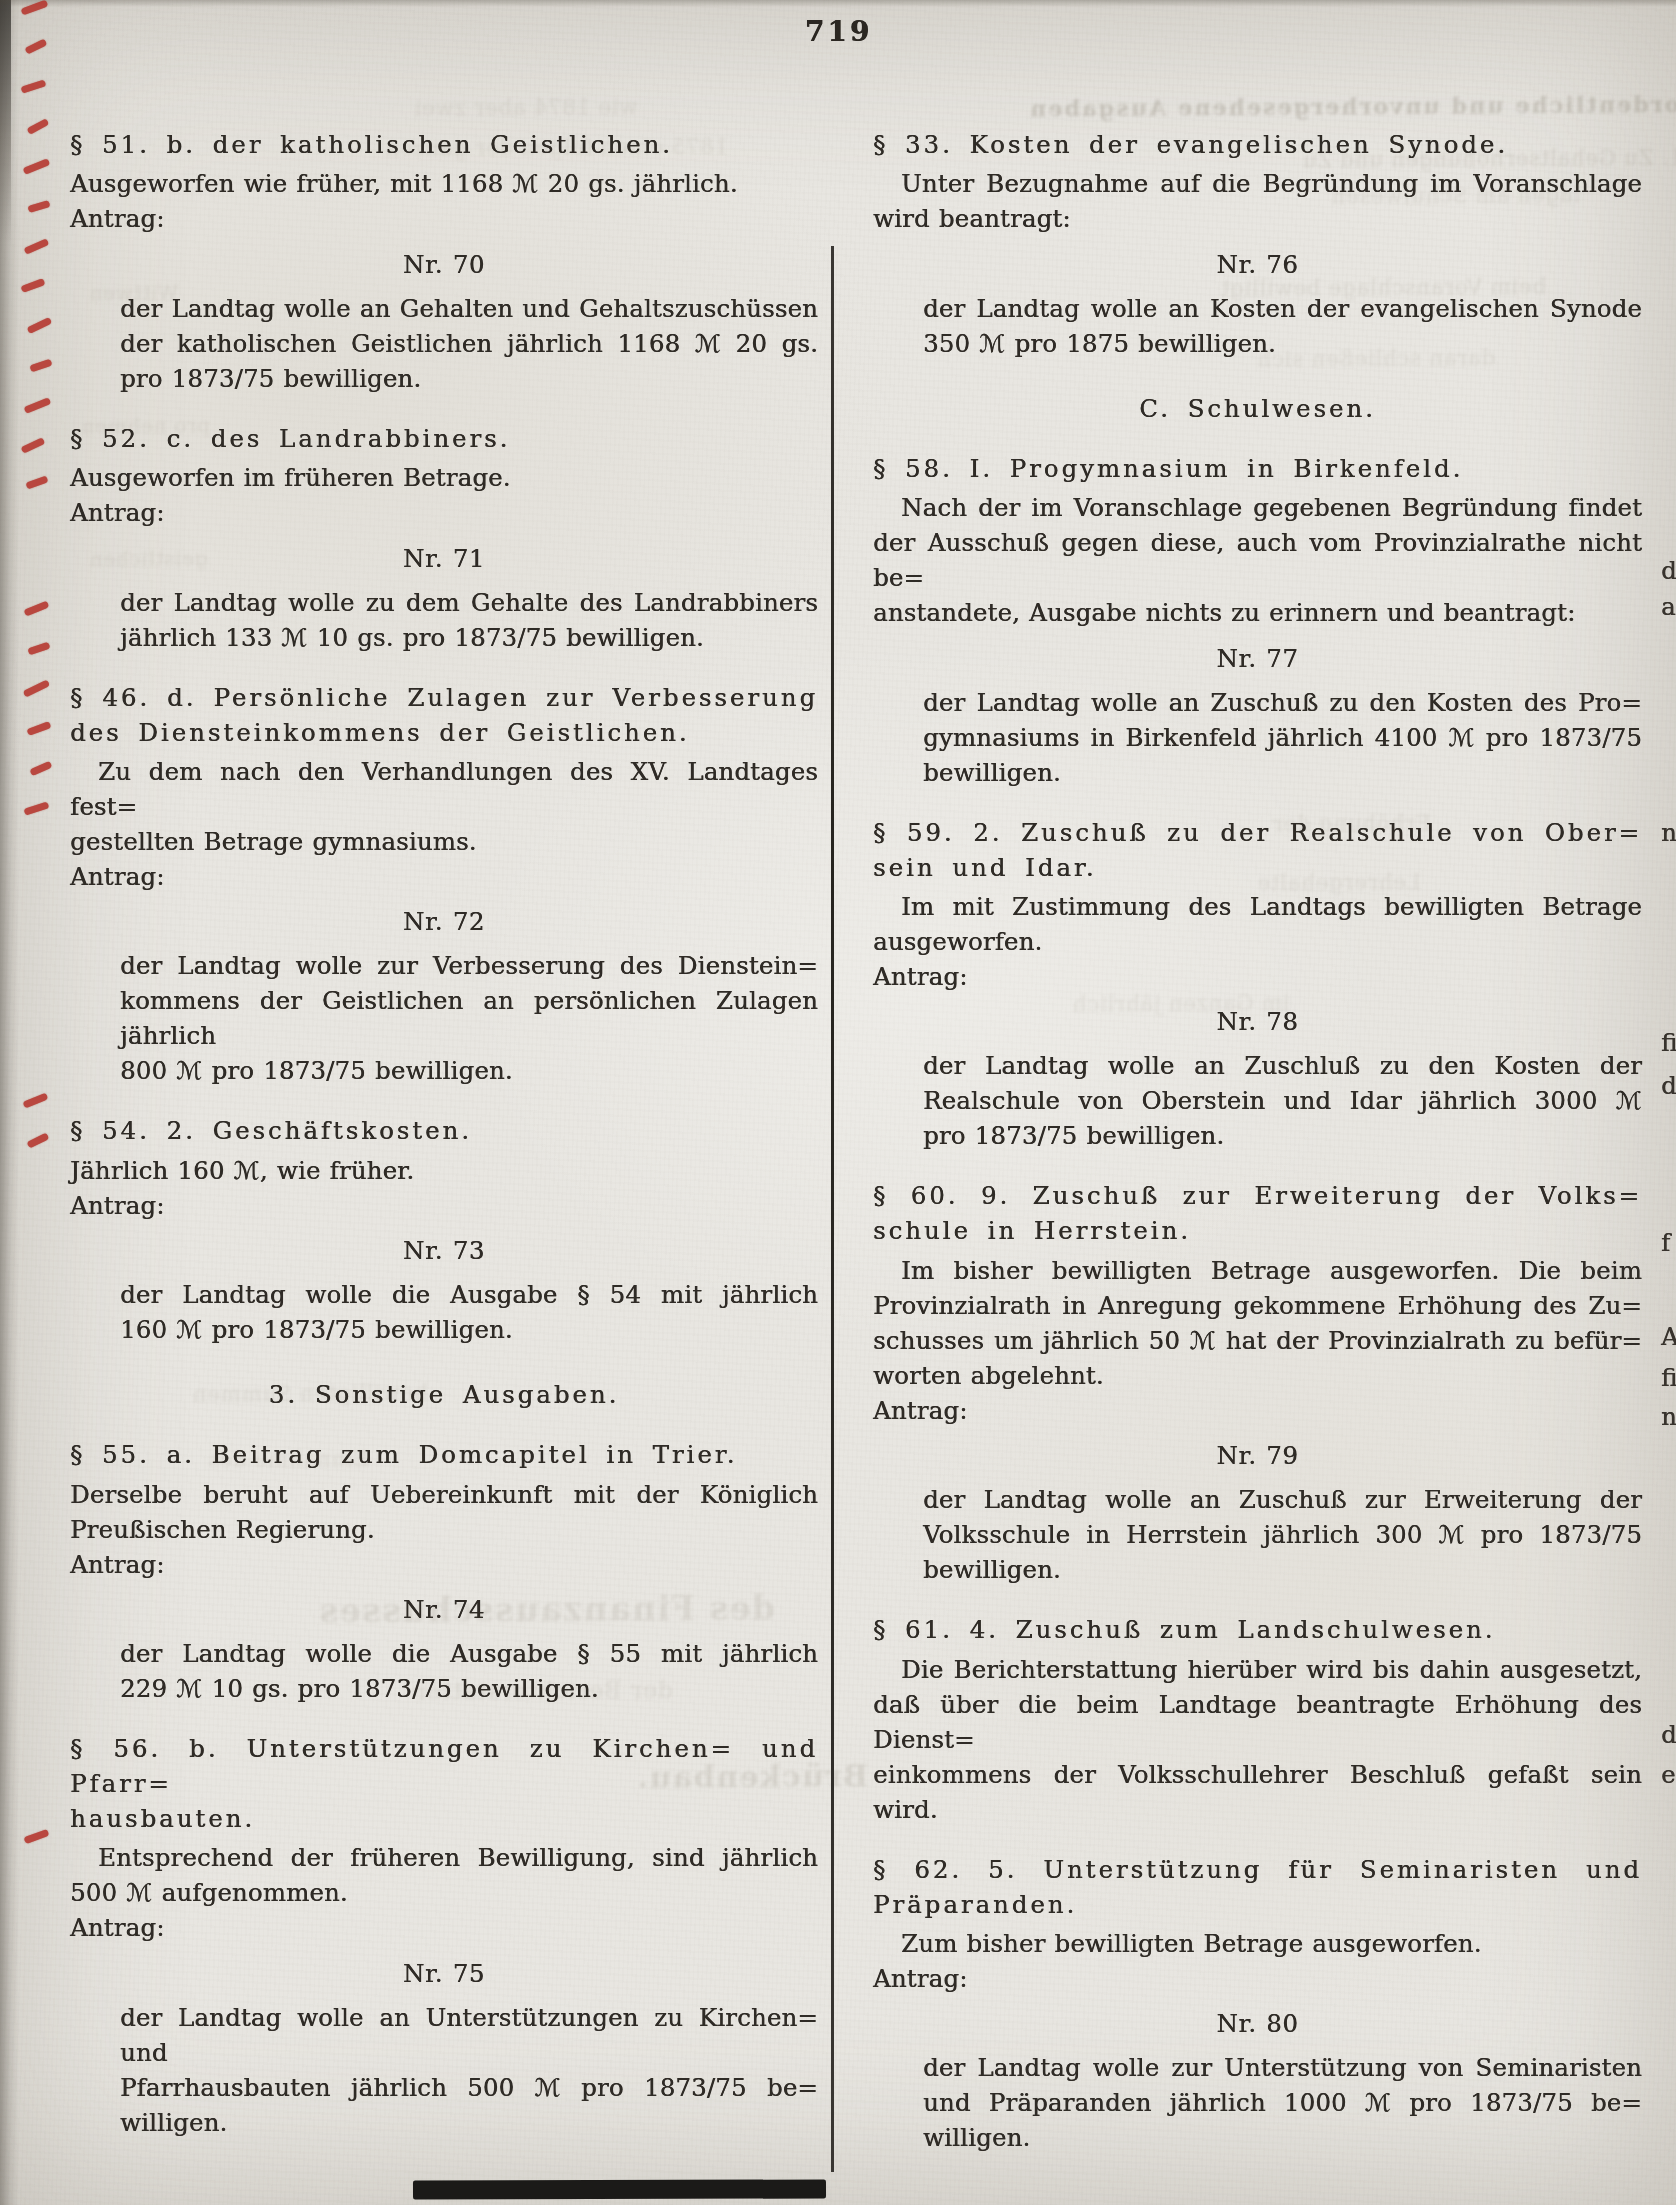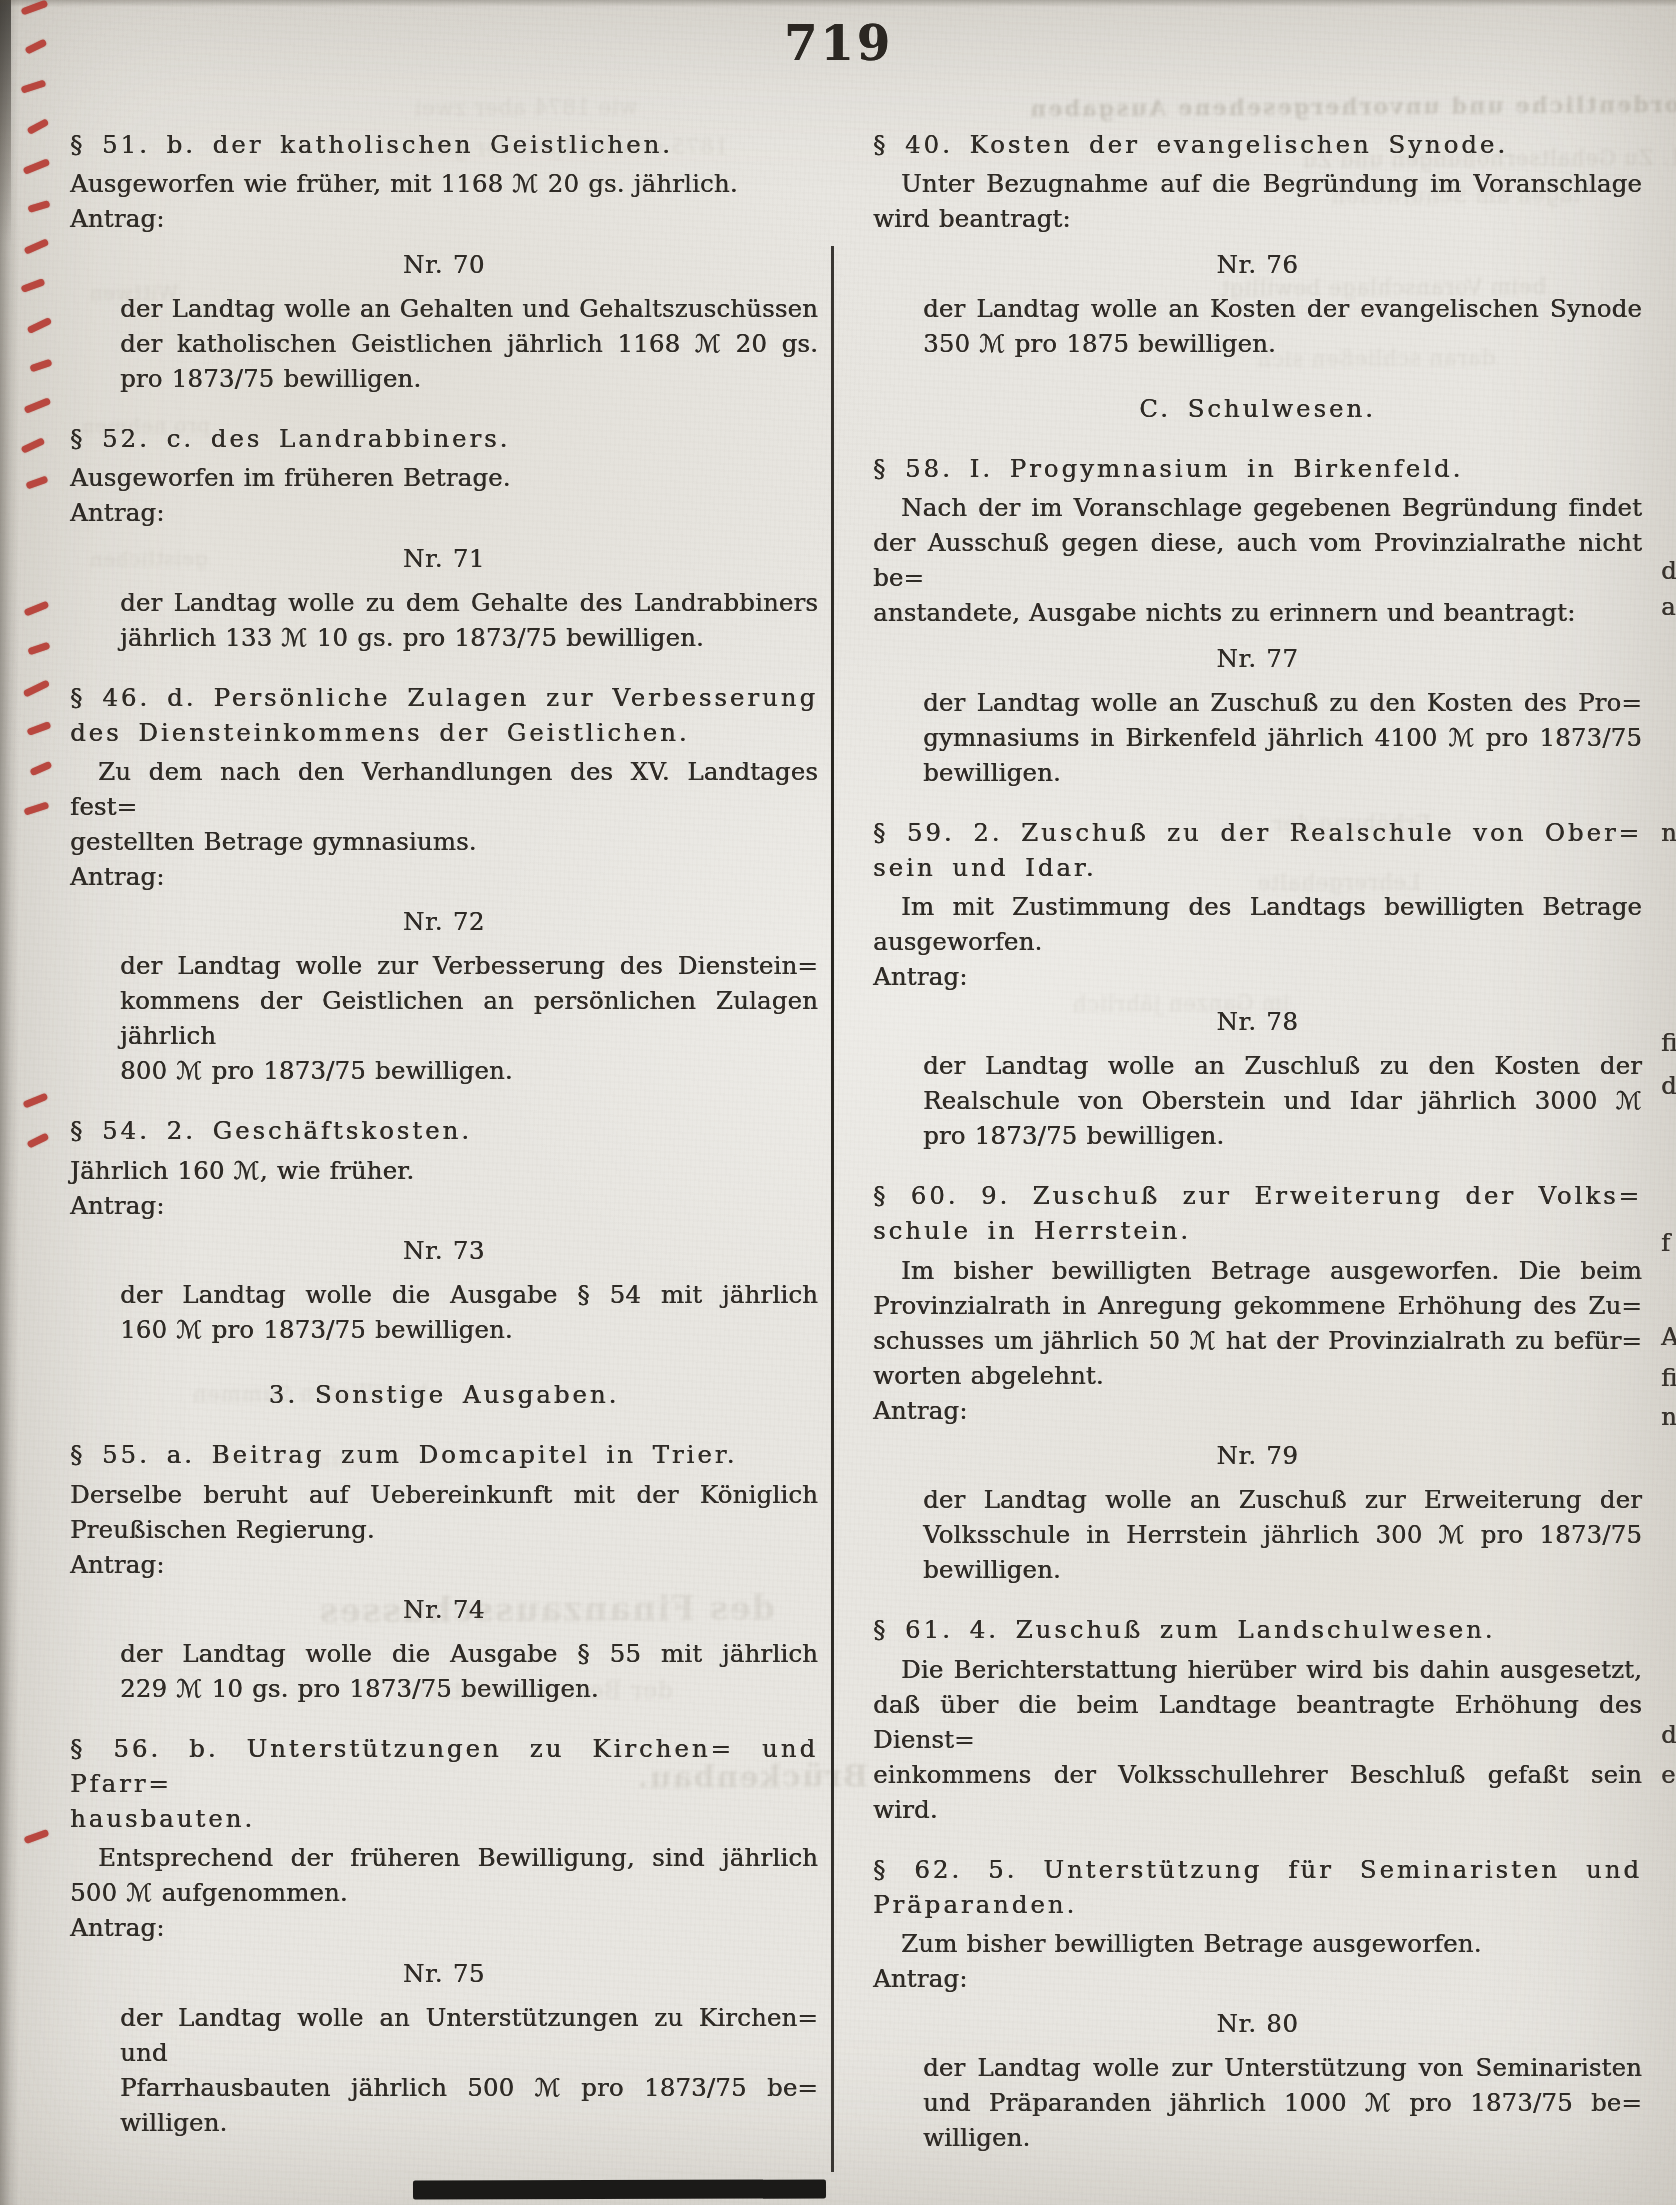--- a/index.html
+++ b/index.html
@@ -11,21 +11,21 @@
       radial-gradient(813px 740px at 82% 72%, rgba(218,213,202,.32), transparent 60%),
       radial-gradient(666px 518px at 55% 45%, rgba(255,255,252,.25), transparent 70%),
       repeating-linear-gradient(92deg, rgba(120,110,95,.022) 0 1.5px, transparent 1.5px 4.4px),
       repeating-linear-gradient(3deg, rgba(120,110,95,.018) 0 2.2px, transparent 2.2px 6.7px);
     box-shadow: inset 0 0 177px rgba(108,98,82,.30);
     font-family:"DejaVu Serif","Liberation Serif","DejaVu Sans",serif;
     color:#2f2b26;
   }
   .page-number{
     position:absolute;top:15px;left:0;right:0;text-align:center;
-    font-size:48px;font-weight:bold;letter-spacing:3px;color:#2b2722;
+    font-size:28px;font-weight:bold;letter-spacing:3px;color:#2b2722;
     text-shadow:0.4px 0 currentColor; z-index:4;
   }
   .divider{
     position:absolute;left:831px;top:246px;width:3px;height:1926px;
     background:linear-gradient(#3a3733, #26241f 30%, #2c2a26 70%, #3a3733);
     z-index:3;
   }
   .col{position:absolute;top:127px;z-index:2;font-size:24.4px;line-height:35px;
        letter-spacing:0.2px;word-spacing:1.1px;text-shadow:0.4px 0 currentColor;}
   .col-left{left:70px;width:748px;}
@@ -202,21 +202,21 @@
         <div class="line last">Nr. 75</div>
       </div>
       <div class="block motion">
         <div class="line">der Landtag wolle an Unterstützungen zu Kirchen= und</div>
         <div class="line">Pfarrhausbauten jährlich 500 ℳ pro 1873/75 be=</div>
         <div class="line last">willigen.</div>
       </div>
     </div>
   <div class="col col-right">
       <div class="block heading">
-        <div class="line last">§ 40. Kosten der evangelischen Synode.</div>
+        <div class="line last">§ 33. Kosten der evangelischen Synode.</div>
       </div>
       <div class="block para indent">
         <div class="line">Unter Bezugnahme auf die Begründung im Voranschlage</div>
         <div class="line last">wird beantragt:</div>
       </div>
       <div class="block nr">
         <div class="line last">Nr. 76</div>
       </div>
       <div class="block motion">
         <div class="line">der Landtag wolle an Kosten der evangelischen Synode</div>

